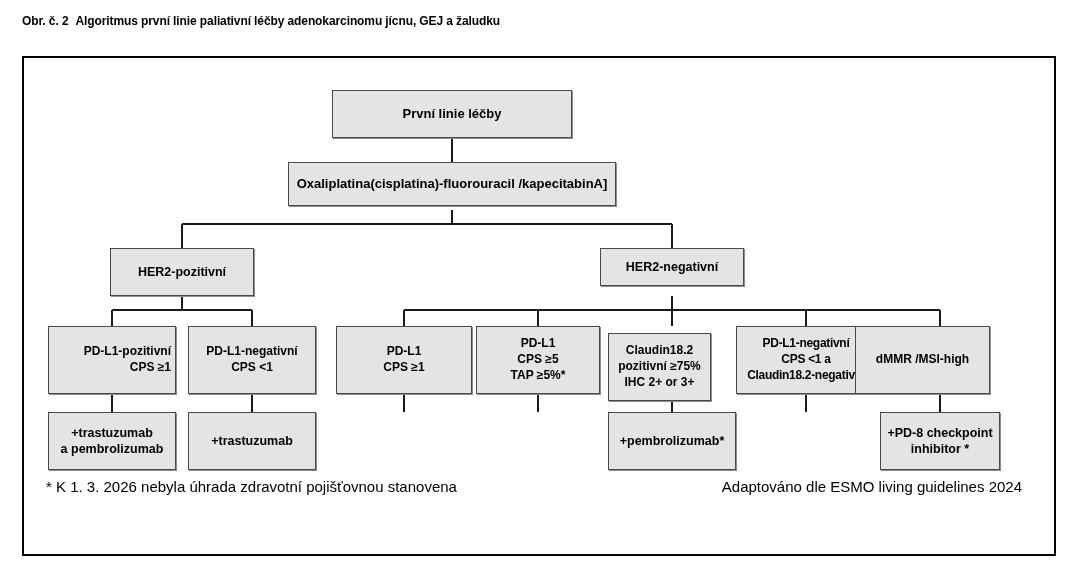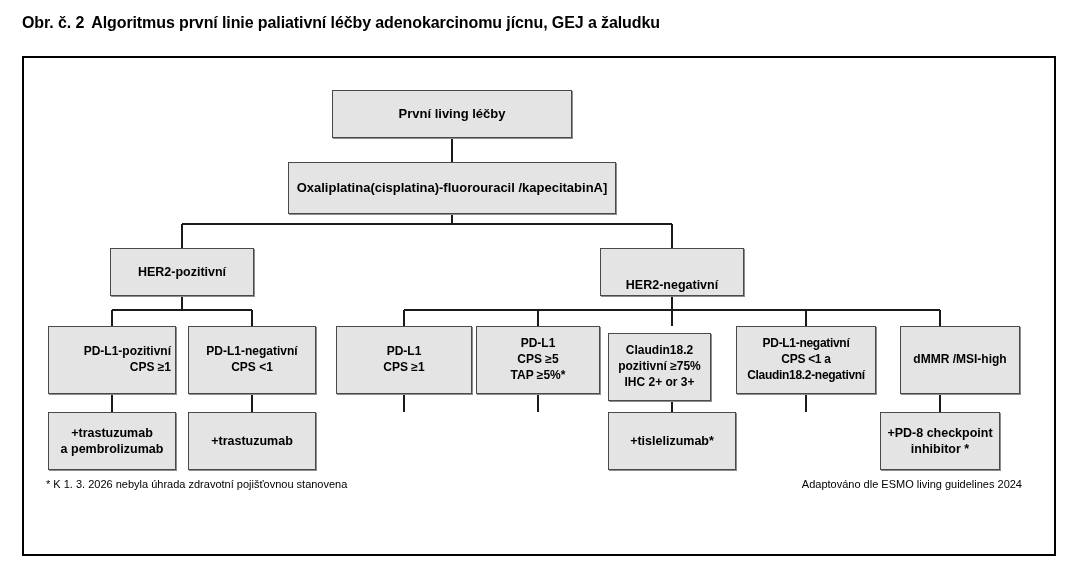--- a/index.html
+++ b/index.html
@@ -15,21 +15,21 @@
     color: #000000;
     position: relative;
     overflow: hidden;
   }
 
   
   #figure-title {
     position: absolute;
     left: 22px;
     top: 14px;
-    font-size: 16px;
+    font-size: 12px;
     font-weight: bold;
     letter-spacing: -0.1px;
     white-space: nowrap;
   }
   #figure-title .label { margin-right: 7px; }
 
   
   #diagram-frame {
     position: absolute;
     left: 22px;
@@ -75,21 +75,21 @@
   .node.root      { font-size: 13px; }
   .node.regimen   { font-size: 13px; }
   .node.her2      { font-size: 12.5px; }
   .node.biomarker { font-size: 12px; }
   .node.therapy   { font-size: 12.5px; }
   .node.biomarker.tight .line { letter-spacing: -0.3px; }
 
   
   .footnote {
     position: absolute;
-    font-size: 11px;
+    font-size: 15px;
     font-weight: normal;
     white-space: nowrap;
   }
   #footnote-asterisk { left: 22px;  top: 420px; }
   #footnote-source   { right: 32px; top: 420px; }
 </style>
 </head>
 <body>
 
 <div id="figure-title">
@@ -126,32 +126,32 @@
         <path d="M 228 336 L 228 354"></path>
         <path d="M 380 336 L 380 354"></path>
         <path d="M 514 336 L 514 354"></path>
         <path d="M 648 336 L 648 354"></path>
         <path d="M 782 336 L 782 354"></path>
         <path d="M 916 336 L 916 354"></path>
       </g>
     </svg>
 
     <div class="node root" style="left:308px; top:32px; width:240px; height:48px;">
-      <span class="line">První living léčby</span>
-    </div>
-
-    <div class="node regimen" style="left:264px; top:104px; width:328px; height:52px;">
+      <span class="line">První linie léčby</span>
+    </div>
+
+    <div class="node regimen" style="left:264px; top:104px; width:328px; height:44px;">
       <span class="line">Oxaliplatina(cisplatina)-fluorouracil /kapecitabinA]</span>
     </div>
 
     <div class="node her2" style="left:86px; top:190px; width:144px; height:48px;">
       <span class="line">HER2-pozitivní</span>
     </div>
 
-    <div class="node her2" style="left:576px; top:190px; width:144px; height:48px;justify-content:flex-end;">
+    <div class="node her2" style="left:576px; top:190px; width:144px; height:38px;">
       <span class="line">HER2-negativní</span>
     </div>
 
     <div class="node biomarker" style="left:24px; top:268px; width:128px; height:68px;align-items:flex-end;">
       <span class="line">PD-L1-pozitivní</span>
       <span class="line">CPS ≥1</span>
     </div>
 
     <div class="node biomarker" style="left:164px; top:268px; width:128px; height:68px;">
       <span class="line">PD-L1-negativní</span>
@@ -174,37 +174,37 @@
       <span class="line">pozitivní ≥75%</span>
       <span class="line">IHC 2+ or 3+</span>
     </div>
 
     <div class="node biomarker tight" style="left:712px; top:268px; width:140px; height:68px;">
       <span class="line">PD-L1-negativní</span>
       <span class="line">CPS &lt;1 a</span>
       <span class="line">Claudin18.2-negativní</span>
     </div>
 
-    <div class="node biomarker" style="left:876px; top:268px; width:120px; height:68px;">
+    <div class="node biomarker" style="left:831px; top:268px; width:135px; height:68px;">
       <span class="line">dMMR /MSI-high</span>
     </div>
 
     <div class="node therapy" style="left:24px; top:354px; width:128px; height:58px;">
       <span class="line">+trastuzumab</span>
       <span class="line">a pembrolizumab</span>
     </div>
 
     <div class="node therapy" style="left:164px; top:354px; width:128px; height:58px;">
       <span class="line">+trastuzumab</span>
     </div>
 
 
 
     <div class="node therapy" style="left:584px; top:354px; width:128px; height:58px;">
-      <span class="line">+tislelizumab*</span>
+      <span class="line">+pembrolizumab*</span>
     </div>
 
 
     <div class="node therapy" style="left:856px; top:354px; width:120px; height:58px;">
       <span class="line">+PD-8 checkpoint</span>
       <span class="line">inhibitor *</span>
     </div>
 
     <div class="footnote" id="footnote-asterisk">* K 1. 3. 2026 nebyla úhrada zdravotní pojišťovnou stanovena</div>
     <div class="footnote" id="footnote-source">Adaptováno dle ESMO living guidelines 2024</div>

